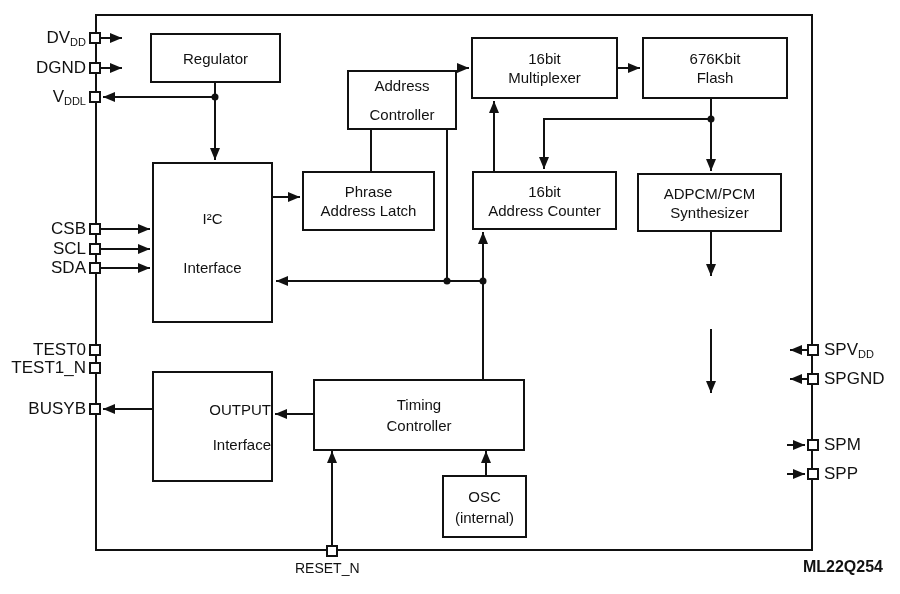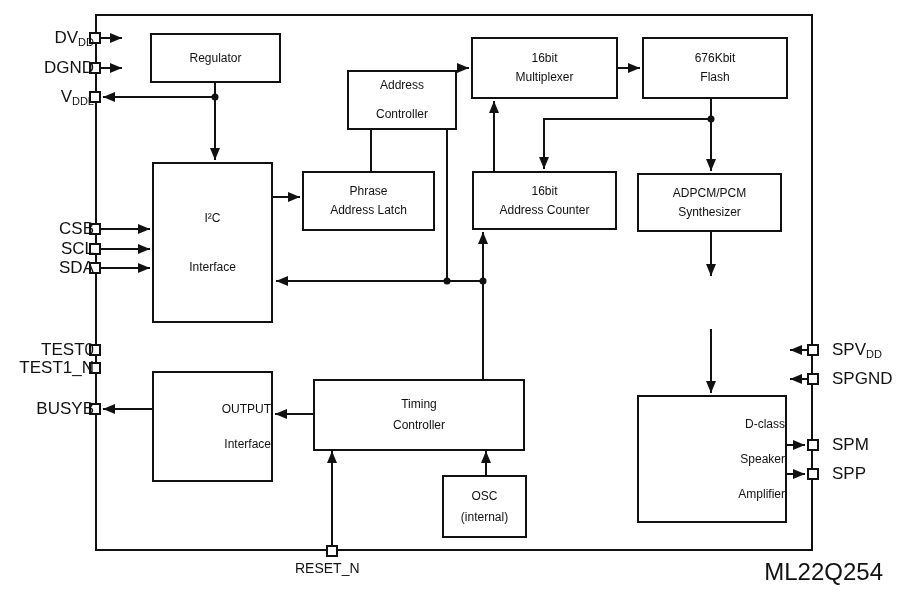--- a/index.html
+++ b/index.html
@@ -8,40 +8,40 @@
     font-family:"Liberation Sans", sans-serif;color:#111;
   }
   #chip-boundary{
     position:absolute;left:95px;top:14px;width:718px;height:537px;
     box-sizing:border-box;border:2px solid #111;background:#fff;z-index:0;
   }
   #conn-layer{position:absolute;left:0;top:0;width:900px;height:594px;z-index:1;}
   .block{
     position:absolute;box-sizing:border-box;border:2px solid #111;background:#fff;
     display:flex;flex-direction:column;align-items:center;justify-content:center;
-    text-align:center;font-size:12px;line-height:19px;z-index:2;
+    text-align:center;font-size:15px;line-height:19px;z-index:2;
   }
   .block span{display:block;white-space:nowrap;}
   .gap-sm{gap:2px;}
   .gap-md{gap:10px;margin-top:32px;}
   .gap-lg{gap:16px;align-items:flex-end;}
   .gap-xl{gap:30px;}
   .pin{
     position:absolute;width:12px;height:12px;box-sizing:border-box;
     border:2px solid #111;background:#fff;z-index:3;
   }
   .pin-label{
-    position:absolute;font-size:17px;line-height:20px;z-index:4;white-space:nowrap;padding-left:8px;
+    position:absolute;font-size:17px;line-height:20px;z-index:4;white-space:nowrap;
   }
   .pin-label.left{left:0;width:86px;text-align:right;}
   .pin-label.right{left:824px;}
   .sub{font-size:11px;vertical-align:-3px;}
   #part-number{
     position:absolute;left:757px;top:558px;width:126px;text-align:right;
-    font-size:24px;font-weight:normal;z-index:4;
+    font-size:16px;font-weight:bold;z-index:4;
   }
   #reset-label{position:absolute;left:295px;top:560px;font-size:14px;z-index:4;text-align:center;}
 </style>
 </head>
 <body>
 
 <div id="stage">
 
   <div id="chip-boundary"></div>
 
@@ -122,25 +122,20 @@
     <span>16bit</span>
     <span>Address Counter</span>
   </div>
 
   <div class="block" style="left:637px;top:173px;width:145px;height:59px">
     <span>ADPCM/PCM</span>
     <span>Synthesizer</span>
   </div>
 
 
-  <div class="block gap-lg" style="left:637px;top:395px;width:150px;height:128px">
-    <span>D-class</span>
-    <span>Speaker</span>
-    <span>Amplifier</span>
-  </div>
 
   <div class="block gap-lg" style="left:152px;top:371px;width:121px;height:111px">
     <span>OUTPUT</span>
     <span>Interface</span>
   </div>
 
   <div class="block gap-sm" style="left:313px;top:379px;width:212px;height:72px">
     <span>Timing</span>
     <span>Controller</span>
   </div>

